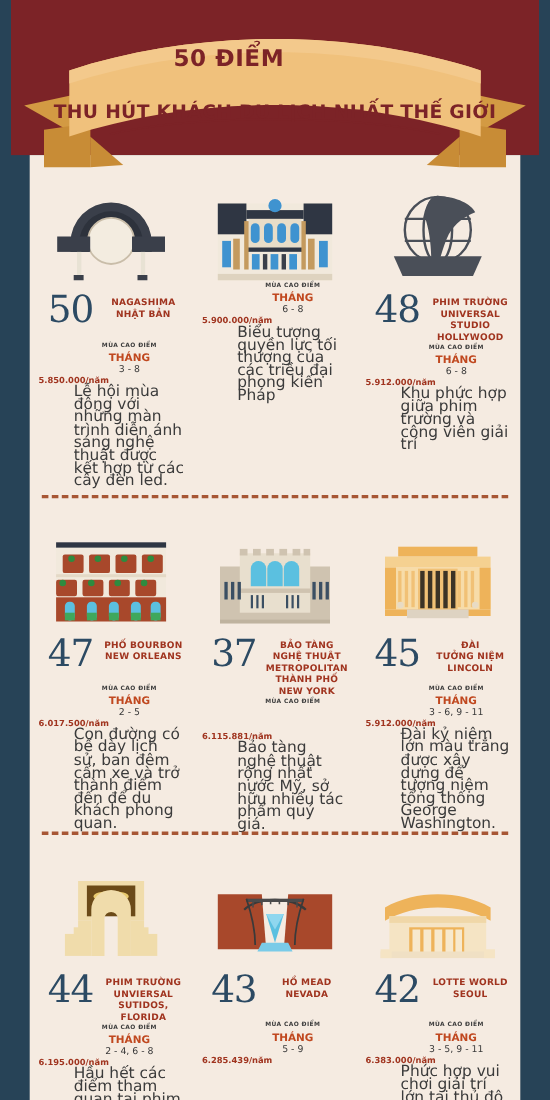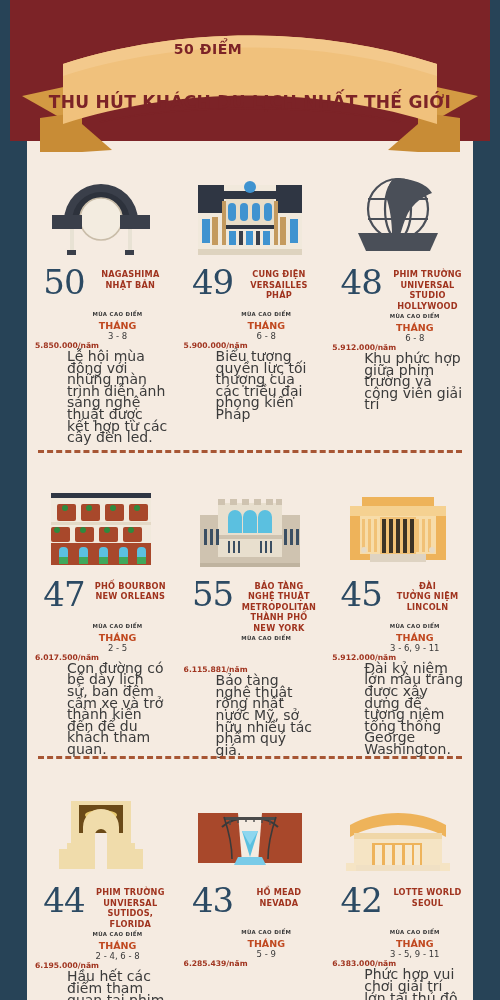--- a/index.html
+++ b/index.html
@@ -13,21 +13,21 @@
   
   .maroon-band{position:absolute;left:10px;top:0;width:480px;height:141px;background:#7c2327;}
   .paper{position:absolute;left:27px;top:141px;width:446px;height:859px;background:#f5ebe1;}
 
   
   .ribbon-wrap{position:absolute;left:0;top:0;width:500px;height:160px;}
   .ribbon-svg{position:absolute;left:0;top:0;}
   .ribbon-text{position:absolute;left:0;top:0;width:500px;height:160px;pointer-events:none;}
   .ribbon-title{
     position:absolute;left:0;top:41px;width:416px;text-align:center;
-    font-size:14px;font-weight:bold;color:#7c2327;letter-spacing:.5px;
+    font-size:21px;font-weight:bold;color:#7c2327;letter-spacing:.5px;
   }
   .ribbon-sub{
     position:absolute;left:0;top:92px;width:500px;text-align:center;
     font-size:17px;font-weight:bold;color:#7c2327;letter-spacing:.3px;
   }
 
   
   .rows{position:absolute;left:27px;top:141px;width:446px;}
   .row{position:relative;display:flex;width:446px;}
   .divider{
@@ -164,28 +164,20 @@
             <rect x="10" y="48" width="8" height="24" fill="#3f93d0"></rect>
             <rect x="20" y="46" width="6" height="28" fill="#c49a5e"></rect>
             <rect x="86" y="44" width="22" height="30" fill="#f1e9dc"></rect>
             <rect x="98" y="48" width="8" height="24" fill="#3f93d0"></rect>
             <rect x="88" y="46" width="6" height="28" fill="#c49a5e"></rect>
             <rect x="30" y="30" width="4" height="44" fill="#c49a5e"></rect>
             <rect x="82" y="30" width="4" height="44" fill="#c49a5e"></rect>
             <rect x="6" y="78" width="104" height="6" fill="#ded3bf"></rect>
           </svg>
         </div>
-        <div class="headline">
-          <div class="rank">49</div>
-          <div class="name">
-            <div>CUNG ĐIỆN</div>
-            <div>VERSAILLES</div>
-            <div>PHÁP</div>
-          </div>
-        </div>
         <div class="season-wrap">
           <div class="visitors">5.900.000/năm</div>
           <div class="season-label">MÙA CAO ĐIỂM</div>
           <div class="season-value">
             <span>THÁNG</span>
             <span class="mm">6 - 8</span>
           </div>
         </div>
         <div class="desc">Biểu tượng quyền lực tối thượng của các triều đại phong kiến Pháp</div>
       </div>
@@ -283,21 +275,21 @@
           </div>
         </div>
         <div class="season-wrap">
           <div class="visitors">6.017.500/năm</div>
           <div class="season-label">MÙA CAO ĐIỂM</div>
           <div class="season-value">
             <span>THÁNG</span>
             <span class="mm">2 - 5</span>
           </div>
         </div>
-        <div class="desc">Con  đường có bề dày lịch sử, ban đêm cấm xe và trở thành kiến đến để du khách tham quan.</div>
+        <div class="desc">Con  đường có bề dày lịch sử, ban đêm cấm xe và trở thành điểm đến để du khách phong quan.</div>
       </div>
 
       <div class="cell">
         <div class="art">
           <svg width="116" height="72" viewBox="0 0 116 72">
             <rect x="8" y="20" width="100" height="48" fill="#cfc3b0"></rect>
             <rect x="26" y="8" width="64" height="60" fill="#e8dfce"></rect>
             <g fill="#cfc3b0">
               <rect x="26" y="4" width="7" height="6"></rect>
                 <rect x="38" y="4" width="7" height="6"></rect>
@@ -324,21 +316,21 @@
                 <rect x="46" y="46" width="2" height="12"></rect>
               <rect x="68" y="46" width="2" height="12"></rect>
                 <rect x="73" y="46" width="2" height="12"></rect>
                 <rect x="78" y="46" width="2" height="12"></rect>
             </g>
             <rect x="8" y="62" width="100" height="6" fill="#cfc3b0"></rect>
             <rect x="8" y="68" width="100" height="4" fill="#bfb39f"></rect>
           </svg>
         </div>
         <div class="headline">
-          <div class="rank">55</div>
+          <div class="rank">37</div>
           <div class="name">
             <div>BẢO TÀNG NGHỆ THUẬT</div>
             <div>METROPOLITAN</div>
             <div>THÀNH PHỐ NEW YORK</div>
           </div>
         </div>
         <div class="season-wrap">
           <div class="visitors">6.115.881/năm</div>
           <div class="season-label">MÙA CAO ĐIỂM</div>
         </div>

